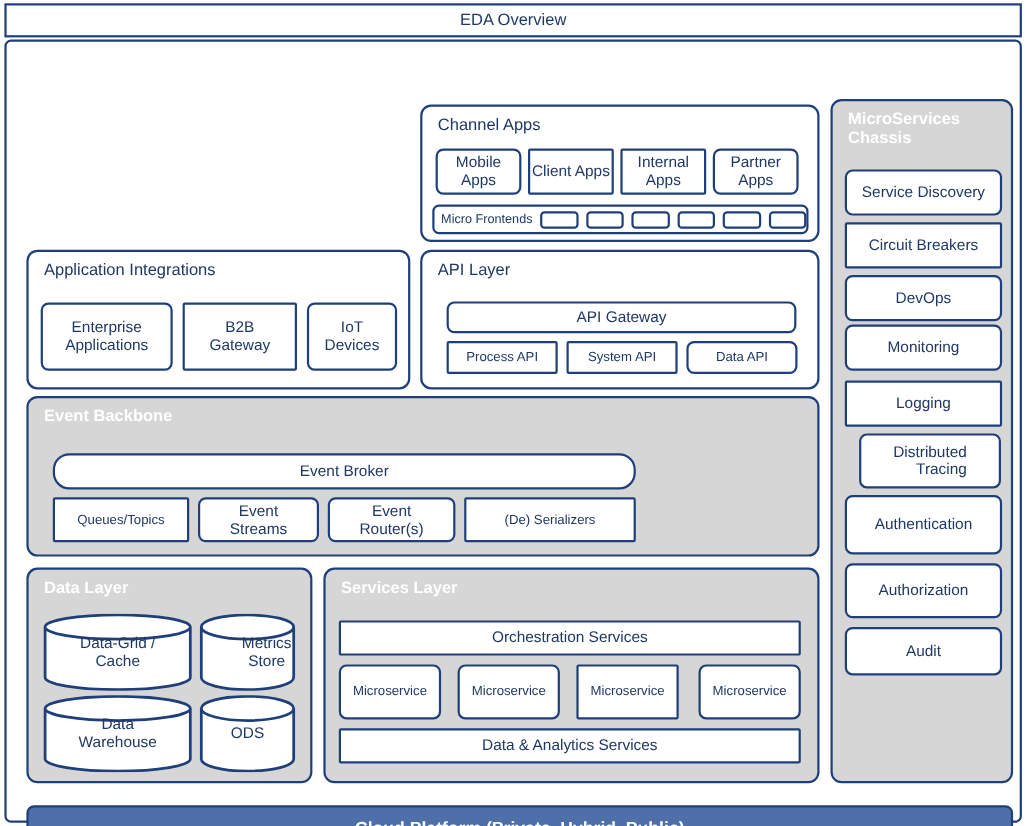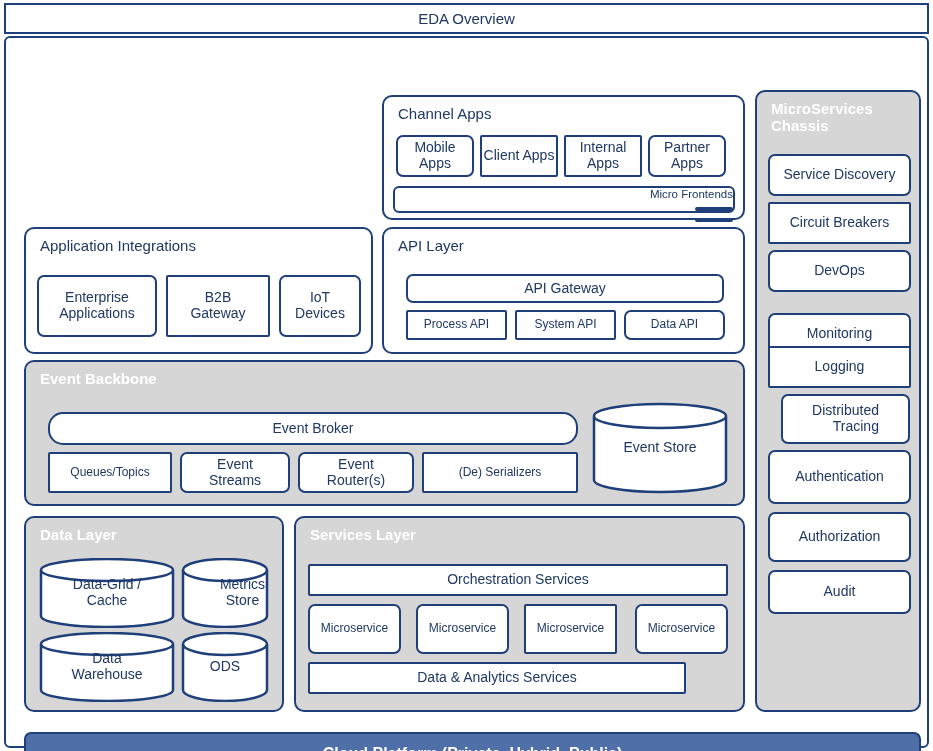--- a/index.html
+++ b/index.html
@@ -64,21 +64,21 @@
     line-height: 1.12; white-space: pre-line;
   }
   .cyl .cyl-svg { position: absolute; left: 0; top: 0; width: 100%; height: 100%; }
   .cyl .cyl-label { position: relative; z-index: 2; padding: 0 4px; }
 
   
   #channel-apps { left: 376px; top: 57px; width: 363px; height: 125px; }
   .mf-strip {
     position: absolute; left: 9px; top: 89px; width: 342px; height: 27px;
     border: 2px solid #1f3f7a; border-radius: 6px; background: #fff;
-    display: flex; align-items: flex-end; padding-left: 6px; gap: 7px; flex-direction: column;
+    display: flex; align-items: center; padding-left: 6px; gap: 7px;
   }
   .mf-label { font-size: 11.5px; color: #1f3864; white-space: nowrap; }
   .mf-cell {
     width: 38px; height: 16px; border: 2px solid #1f3f7a; border-radius: 4px; background: #fff;
   }
 
   
   #app-integrations { left: 18px; top: 189px; width: 349px; height: 127px; }
 
   
@@ -160,26 +160,20 @@
 
       <div class="box" style="left:22px; top:50px; width:530px; height:33px;border-radius:15px;">Event Broker</div>
 
       <div class="box sm" style="left:22px; top:90px; width:124px; height:41px;">Queues/Topics</div>
       <div class="box r" style="left:154px; top:90px; width:110px; height:41px;">Event
 Streams</div>
       <div class="box r" style="left:272px; top:90px; width:116px; height:41px;">Event
 Router(s)</div>
       <div class="box sm" style="left:396px; top:90px; width:156px; height:41px;">(De) Serializers</div>
 
-      <div class="cyl" style="left:566px; top:40px; width:136px; height:92px;">
-        <svg class="cyl-svg" viewBox="0 0 136 92" preserveAspectRatio="none">
-          <path d="M2,14 L2,78 A66,12 0 0 0 134,78 L134,14 A66,12 0 0 0 2,14 A66,12 0 0 0 134,14" fill="#ffffff" stroke="#1f3f7a" stroke-width="2.5" stroke-linejoin="round"></path>
-        </svg>
-        <span class="cyl-label">Event Store</span>
-      </div>
     </div>
 
     <div class="group gray" id="data-layer">
       <div class="group-title">Data Layer</div>
 
       <div class="cyl" style="left:13px; top:40px; width:136px; height:70px;">
         <svg class="cyl-svg" viewBox="0 0 136 70" preserveAspectRatio="none">
           <path d="M2,12 L2,58 A66,11 0 0 0 134,58 L134,12 A66,11 0 0 0 2,12 A66,11 0 0 0 134,12" fill="#ffffff" stroke="#1f3f7a" stroke-width="2.5" stroke-linejoin="round"></path>
         </svg>
         <span class="cyl-label">Data-Grid /
@@ -213,31 +207,31 @@
     <div class="group gray" id="services-layer">
       <div class="group-title">Services Layer</div>
 
       <div class="box" style="left:12px; top:46px; width:420px; height:32px;">Orchestration Services</div>
 
       <div class="box sm r" style="left:12px; top:86px; width:93px; height:50px;">Microservice</div>
       <div class="box sm r" style="left:120px; top:86px; width:93px; height:50px;">Microservice</div>
       <div class="box sm" style="left:228px; top:86px; width:93px; height:50px;">Microservice</div>
       <div class="box sm r" style="left:339px; top:86px; width:93px; height:50px;">Microservice</div>
 
-      <div class="box" style="left:12px; top:144px; width:378px; height:32px;">Data &amp; Analytics Services</div>
+      <div class="box" style="left:12px; top:144px; width:420px; height:32px;">Data &amp; Analytics Services</div>
     </div>
 
     <div class="group gray" id="chassis">
       <div class="group-title">MicroServices
 Chassis</div>
 
       <div class="box r" style="left:11px; top:62px;  width:143px; height:42px;">Service Discovery</div>
       <div class="box" style="left:11px; top:110px; width:143px; height:42px;">Circuit Breakers</div>
       <div class="box r" style="left:11px; top:158px; width:143px; height:42px;">DevOps</div>
-      <div class="box r" style="left:11px; top:221px; width:143px; height:42px;">Monitoring</div>
+      <div class="box r" style="left:11px; top:203px; width:143px; height:42px;">Monitoring</div>
       <div class="box" style="left:11px; top:254px; width:143px; height:42px;">Logging</div>
       <div class="box r" style="left:24px; top:302px; width:129px; height:50px;text-align:right;">Distributed
 Tracing</div>
       <div class="box r" style="left:11px; top:358px; width:143px; height:54px;">Authentication</div>
       <div class="box r" style="left:11px; top:420px; width:143px; height:50px;">Authorization</div>
       <div class="box r" style="left:11px; top:478px; width:143px; height:44px;">Audit</div>
     </div>
 
     <div id="cloud-bar">
       <span>Cloud Platform (Private, Hybrid, Public)</span>

